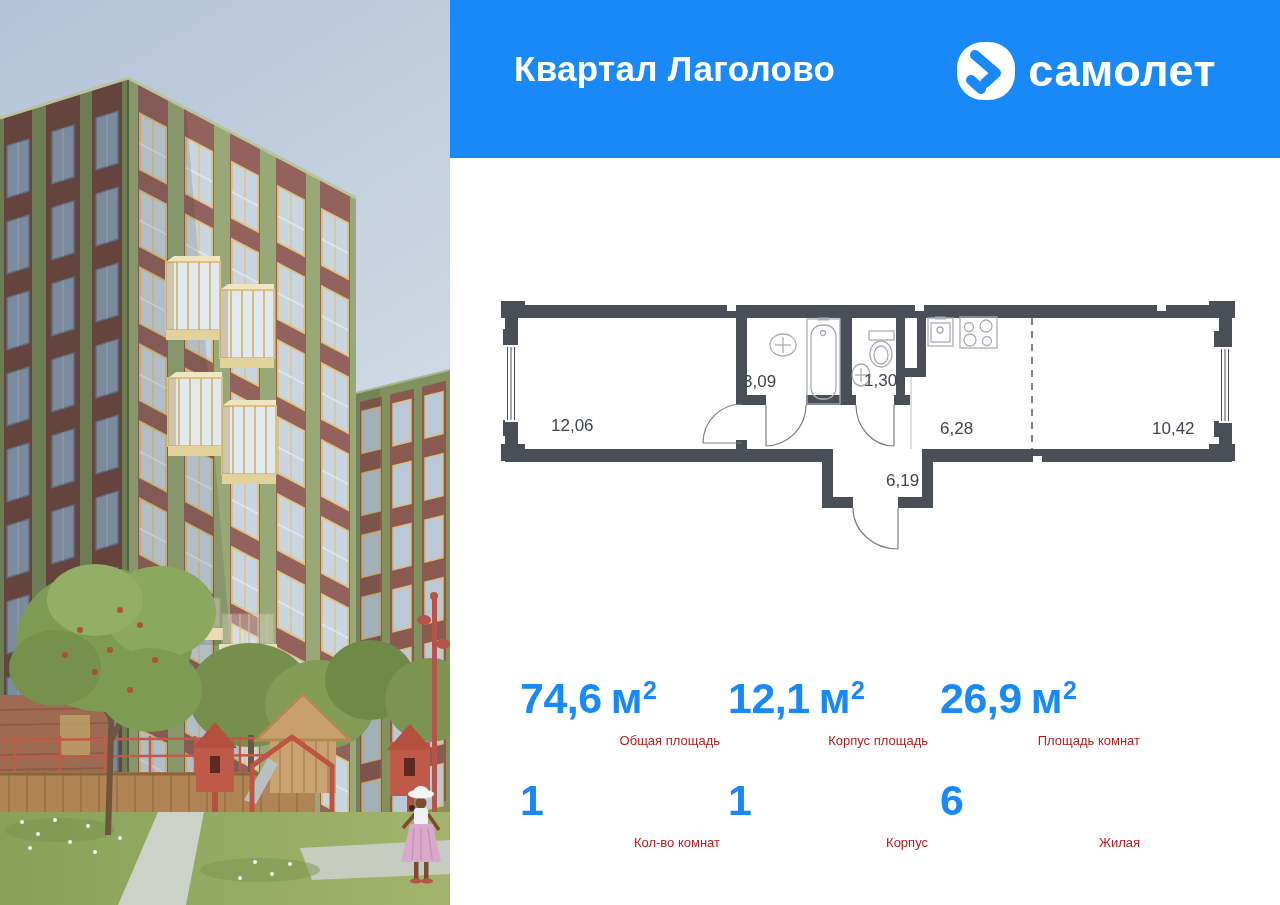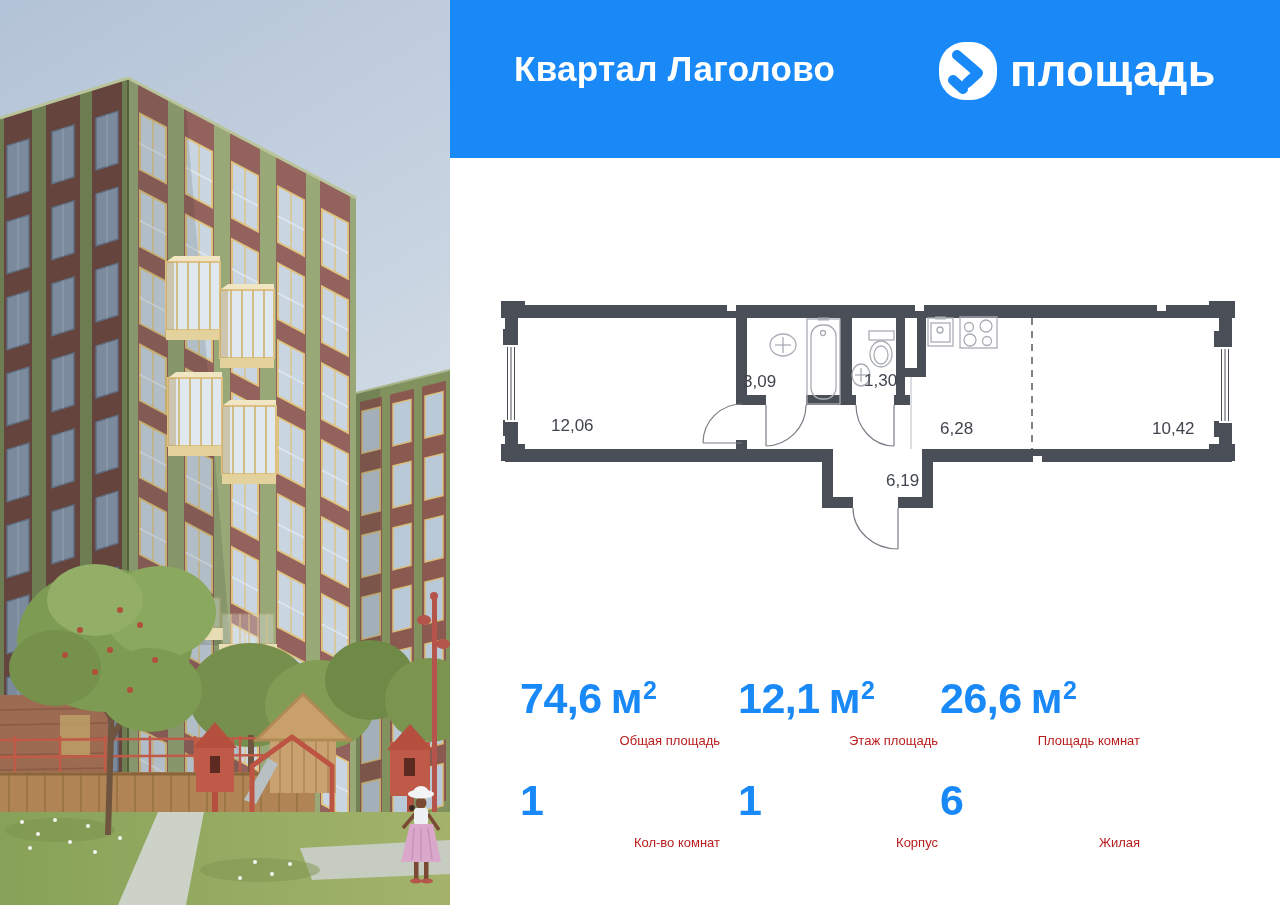--- a/index.html
+++ b/index.html
@@ -12,21 +12,21 @@
   .logo{position:absolute;right:64px;top:42px;display:flex;align-items:center;gap:13px;}
   .logo-icon{width:58px;height:58px;display:block;}
   .brand{font-size:45px;font-weight:700;color:#ffffff;letter-spacing:.5px;line-height:58px;}
   .plan{position:absolute;left:50px;top:298px;width:740px;height:262px;}
   .plan text{font-family:"Liberation Sans",sans-serif;font-size:17px;fill:#40454d;}
   .stat{position:absolute;width:200px;}
   .stat-value{font-size:43px;font-weight:700;color:#1989f8;line-height:1.05;letter-spacing:-.5px;white-space:nowrap;}
   .stat-unit{margin-left:9px;}
   .stat-sup{font-size:25px;position:relative;top:-14px;margin-left:1px;}
   .stat-label{margin-top:12px;font-size:13px;color:#b91c1c;text-align:right;}
-  .c1{left:70px;} .c2{left:288px;} .c3{left:490px;}
+  .c1{left:70px;} .c2{left:278px;} .c3{left:490px;}
   .r1{top:676px;} .r2{top:778px;}
 </style>
 </head>
 <body>
 
 <div class="card">
 
   <div class="photo">
     <svg width="450" height="905" viewBox="0 0 450 905">
       <defs>
@@ -324,21 +324,21 @@
   <div class="right">
 
     <div class="header">
       <div class="project-title">Квартал Лаголово</div>
       <div class="logo">
         <svg class="logo-icon" viewBox="0 0 58 58">
           <rect width="58" height="58" rx="26" fill="#ffffff"></rect>
           <path d="M18 13 L39 31 L28 41" fill="none" stroke="#1989f8" stroke-width="10" stroke-linecap="round" stroke-linejoin="round"></path>
           <line x1="14" y1="38" x2="24" y2="47" stroke="#1989f8" stroke-width="10" stroke-linecap="round"></line>
         </svg>
-        <span class="brand">площадь</span>
+        <span class="brand">самолет</span>
       </div>
     </div>
 
     <svg class="plan" viewBox="500 298 740 262">
 
       <g fill="#4a4e57">
         <rect x="505" y="305" width="727" height="13"></rect>
         <rect x="505" y="449" width="317" height="13"></rect>
         <rect x="933" y="449" width="299" height="13"></rect>
         <rect x="505" y="305" width="13" height="157"></rect>
@@ -438,24 +438,24 @@
         <text x="886" y="486">6,19</text>
       </g>
     </svg>
 
     <div class="stat c1 r1">
       <div class="stat-value"><span>74,6</span><span class="stat-unit">м</span><span class="stat-sup">2</span></div>
       <div class="stat-label">Общая площадь</div>
     </div>
     <div class="stat c2 r1">
       <div class="stat-value"><span>12,1</span><span class="stat-unit">м</span><span class="stat-sup">2</span></div>
-      <div class="stat-label">Этаж площадь</div>
+      <div class="stat-label">Корпус площадь</div>
     </div>
     <div class="stat c3 r1">
-      <div class="stat-value"><span>26,6</span><span class="stat-unit">м</span><span class="stat-sup">2</span></div>
+      <div class="stat-value"><span>26,9</span><span class="stat-unit">м</span><span class="stat-sup">2</span></div>
       <div class="stat-label">Площадь комнат</div>
     </div>
     <div class="stat c1 r2">
       <div class="stat-value">1</div>
       <div class="stat-label">Кол-во комнат</div>
     </div>
     <div class="stat c2 r2">
       <div class="stat-value">1</div>
       <div class="stat-label">Корпус</div>
     </div>

